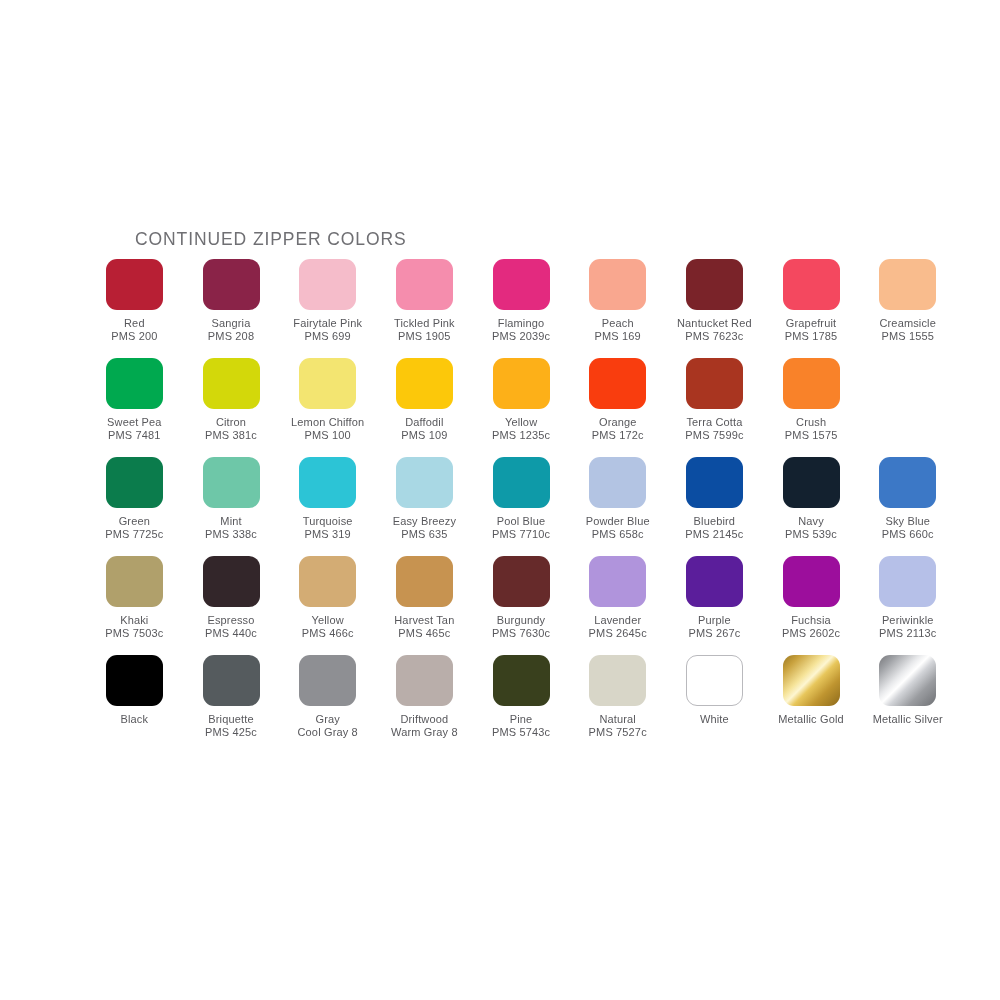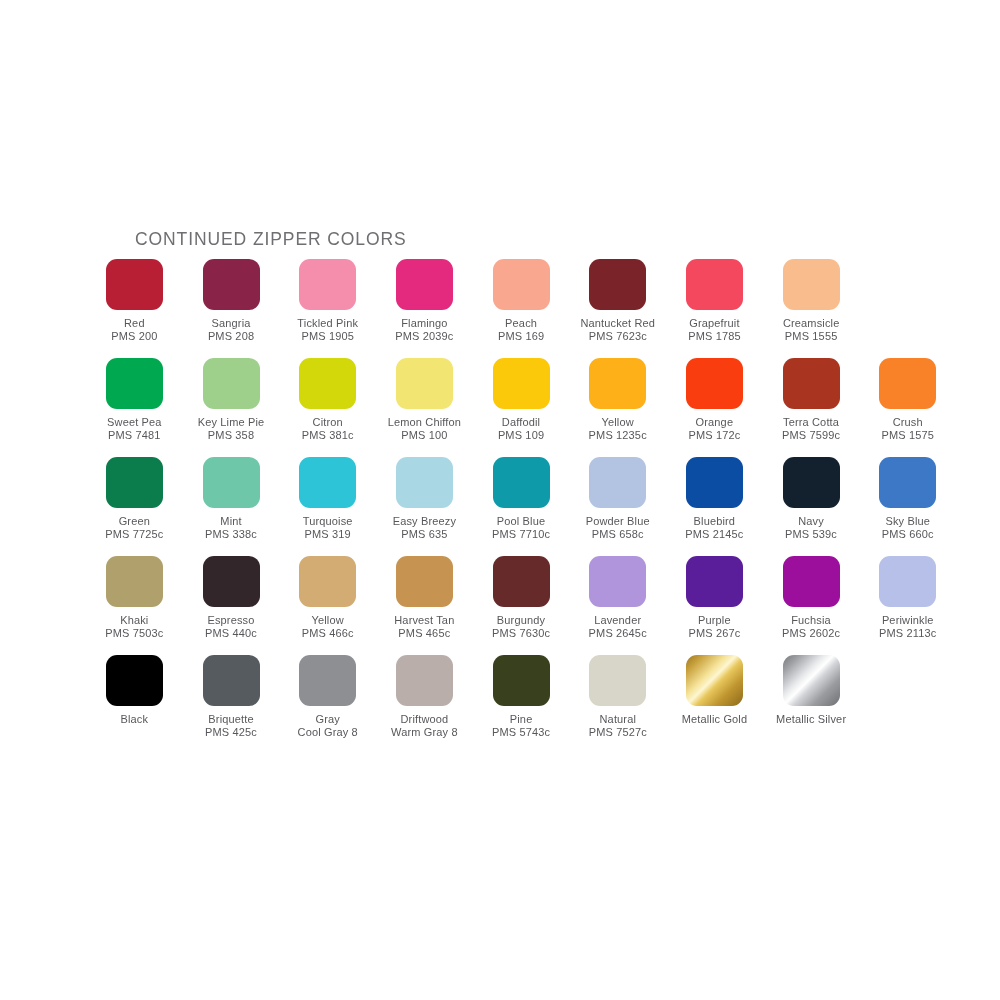--- a/index.html
+++ b/index.html
@@ -90,20 +90,27 @@
           </div>
         </div>
         <div class="swatch-cell">
           <div class="swatch-chip" style="background: rgb(138, 35, 72);"></div>
           <div class="swatch-labels">
             <span class="swatch-name">Sangria</span>
             <span class="swatch-code">PMS 208</span>
           </div>
         </div>
         <div class="swatch-cell">
+          <div class="swatch-chip" style="background: rgb(245, 188, 202);"></div>
+          <div class="swatch-labels">
+            <span class="swatch-name">Fairytale Pink</span>
+            <span class="swatch-code">PMS 699</span>
+          </div>
+        </div>
+        <div class="swatch-cell">
           <div class="swatch-chip" style="background: rgb(245, 141, 173);"></div>
           <div class="swatch-labels">
             <span class="swatch-name">Tickled Pink</span>
             <span class="swatch-code">PMS 1905</span>
           </div>
         </div>
         <div class="swatch-cell">
           <div class="swatch-chip" style="background: rgb(227, 42, 127);"></div>
           <div class="swatch-labels">
             <span class="swatch-name">Flamingo</span>
@@ -141,27 +148,20 @@
       </div>
       <div class="swatch-row">
         <div class="swatch-cell">
           <div class="swatch-chip" style="background: rgb(0, 169, 79);"></div>
           <div class="swatch-labels">
             <span class="swatch-name">Sweet Pea</span>
             <span class="swatch-code">PMS 7481</span>
           </div>
         </div>
         <div class="swatch-cell">
-          <div class="swatch-chip" style="background: rgb(158, 208, 140);"></div>
-          <div class="swatch-labels">
-            <span class="swatch-name">Key Lime Pie</span>
-            <span class="swatch-code">PMS 358</span>
-          </div>
-        </div>
-        <div class="swatch-cell">
           <div class="swatch-chip" style="background: rgb(211, 216, 10);"></div>
           <div class="swatch-labels">
             <span class="swatch-name">Citron</span>
             <span class="swatch-code">PMS 381c</span>
           </div>
         </div>
         <div class="swatch-cell">
           <div class="swatch-chip" style="background: rgb(243, 229, 113);"></div>
           <div class="swatch-labels">
             <span class="swatch-name">Lemon Chiffon</span>
@@ -367,20 +367,26 @@
           <div class="swatch-labels">
             <span class="swatch-name">Pine</span>
             <span class="swatch-code">PMS 5743c</span>
           </div>
         </div>
         <div class="swatch-cell">
           <div class="swatch-chip" style="background: rgb(216, 214, 200);"></div>
           <div class="swatch-labels">
             <span class="swatch-name">Natural</span>
             <span class="swatch-code">PMS 7527c</span>
+          </div>
+        </div>
+        <div class="swatch-cell">
+          <div class="swatch-chip bordered" style="background: rgb(255, 255, 255);"></div>
+          <div class="swatch-labels">
+            <span class="swatch-name">White</span>
           </div>
         </div>
         <div class="swatch-cell">
           <div class="swatch-chip" style="background-image: linear-gradient(135deg, rgb(154, 118, 32) 0%, rgb(201, 162, 62) 16%, rgb(246, 228, 154) 38%, rgb(253, 246, 210) 47%, rgb(232, 199, 92) 56%, rgb(191, 149, 48) 74%, rgb(141, 106, 27) 100%);"></div>
           <div class="swatch-labels">
             <span class="swatch-name">Metallic Gold</span>
           </div>
         </div>
         <div class="swatch-cell">
           <div class="swatch-chip" style="background-image: linear-gradient(135deg, rgb(118, 119, 123) 0%, rgb(160, 162, 166) 16%, rgb(233, 234, 236) 38%, rgb(255, 255, 255) 47%, rgb(210, 212, 216) 56%, rgb(154, 156, 160) 74%, rgb(110, 112, 116) 100%);"></div>

